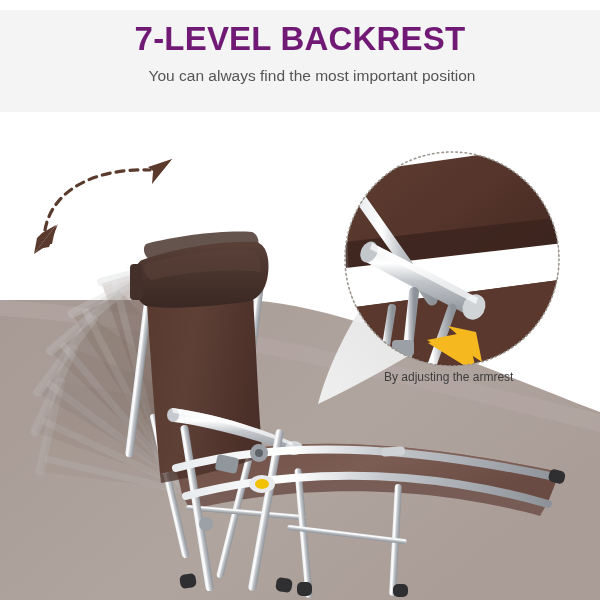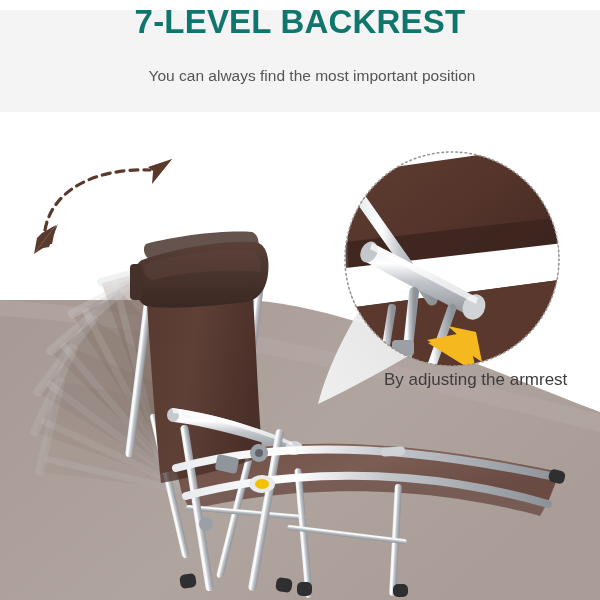--- a/index.html
+++ b/index.html
@@ -7,35 +7,35 @@
     width:600px;height:600px;overflow:hidden;
     background:#ffffff;
     font-family:"Liberation Sans", sans-serif;
   }
   .stage{position:relative;width:600px;height:600px;overflow:hidden;background:#fff;}
 
   
   .top-white{position:absolute;left:0;top:0;width:600px;height:10px;background:#ffffff;}
   .header{position:absolute;left:0;top:10px;width:600px;height:102px;background:#f4f4f4;}
   .title{
-    position:absolute;left:0;top:5px;width:600px;text-align:center;
-    font-size:33px;font-weight:bold;letter-spacing:.2px;color:#0f766e;
+    position:absolute;left:0;top:22px;width:600px;text-align:center;
+    font-size:33px;font-weight:bold;letter-spacing:.2px;color:#701a75;
     font-family:"Liberation Sans", sans-serif;line-height:1;
   }
   .subtitle{
     position:absolute;left:0;top:68px;width:600px;text-align:center;
     font-size:15.5px;color:#555555;font-weight:normal;
     font-family:"Liberation Sans", sans-serif;line-height:1;margin-left:12px;
   }
   .photo{position:absolute;left:0;top:112px;width:600px;height:488px;overflow:hidden;background:#fff;}
 
   .layer{position:absolute;left:0;top:0;width:600px;height:488px;}
   .cap{
     position:absolute;left:384px;top:258px;
-    font-size:17px;color:#3d3d3d;white-space:nowrap;
+    font-size:12px;color:#3d3d3d;white-space:nowrap;
     font-family:"Liberation Sans", sans-serif;
   }
   .circle-hit{position:absolute;left:343px;top:38px;width:220px;height:220px;border-radius:50%;}
 </style>
 </head>
 <body>
 
 <div class="stage">
 
   <div class="top-white"></div>

